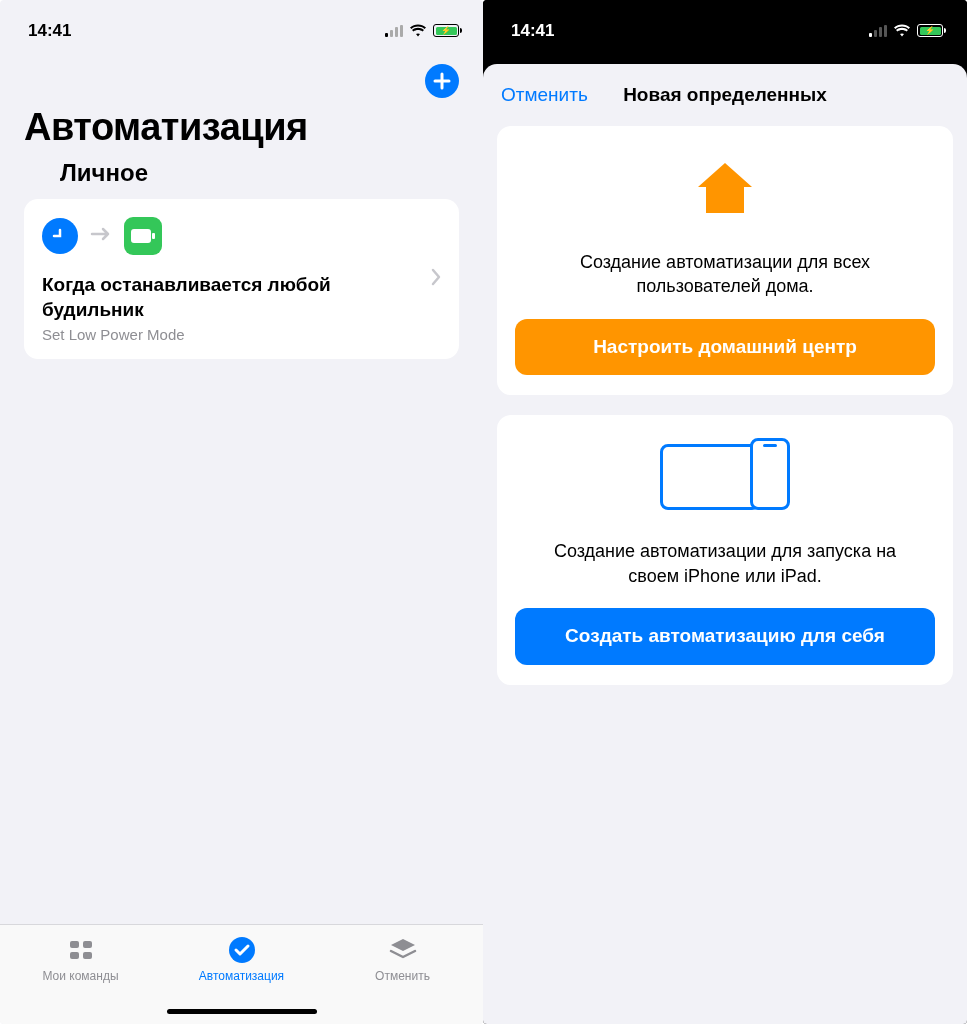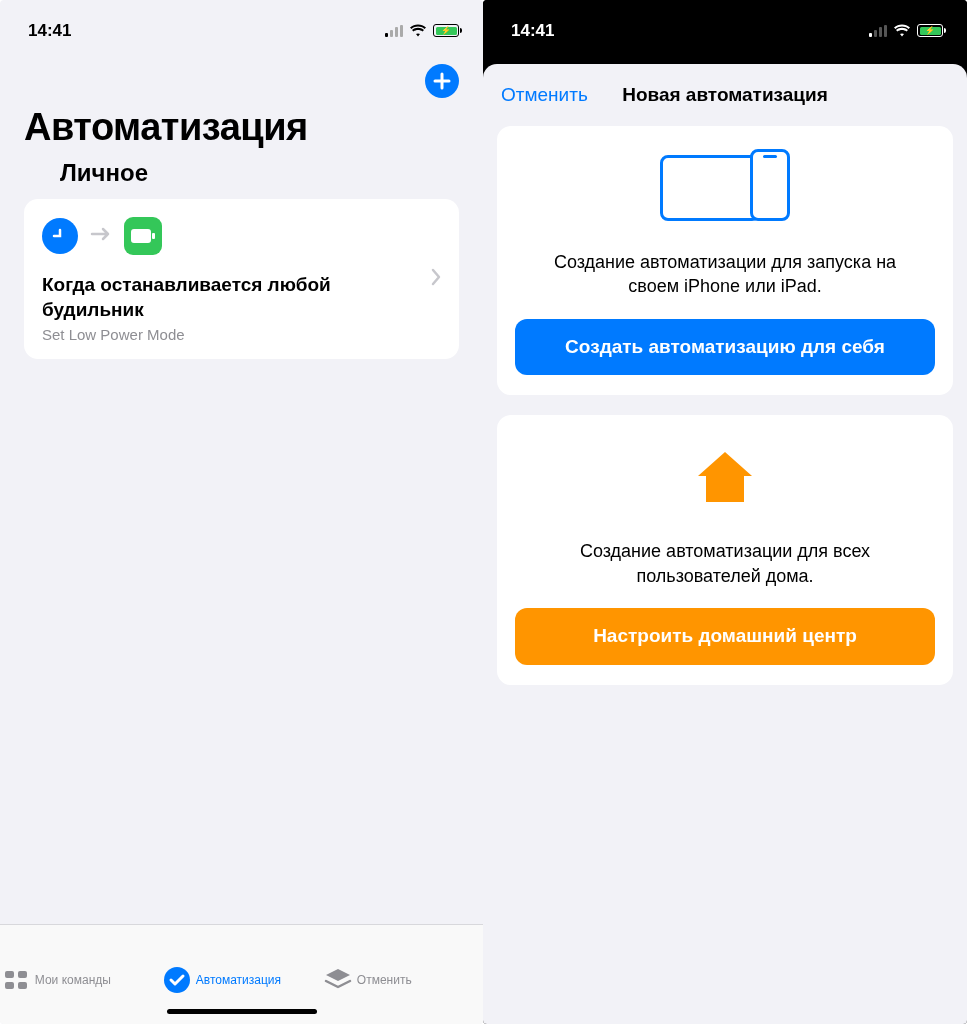--- a/index.html
+++ b/index.html
@@ -72,21 +72,21 @@
 .icon-round{ width:36px; height:36px; border-radius:50%; display:flex; align-items:center; justify-content:center;}
 .icon-clock{ background:#007aff;}
 .icon-arrow{ color:#c7c7cc;}
 .icon-square{ width:38px; height:38px; border-radius:9px; background:#34c759; display:flex; align-items:center; justify-content:center;}
 .card-title{ font-size:19px; font-weight:600; color:#000; line-height:1.3; margin-bottom:4px; max-width:320px;}
 .card-sub{ font-size:15px; color:#8e8e93;}
 .chevron{ position:absolute; right:18px; top:50%; color:#c7c7cc; transform:translateY(-50%);}
 
 
 .tabbar{ position:absolute; bottom:0; left:0; right:0; height:100px; background:rgba(249,249,249,0.95); border-top:1px solid #d8d8dc; display:flex; justify-content:space-around; padding-top:10px;}
-.tab{ display:flex; flex-direction:row; align-items:center; gap:4px; width:33%;}
+.tab{ display:flex; flex-direction:column; align-items:center; gap:4px; width:33%;}
 .tab-label{ font-size:12px; color:#8e8e93;}
 .tab.active .tab-label{ color:#007aff;}
 .tab-icon{ width:30px; height:30px; display:flex; align-items:center; justify-content:center; color:#8e8e93;}
 .tab.active .tab-icon{ color:#007aff;}
 .home-indicator{ position:absolute; bottom:10px; left:50%; transform:translateX(-50%); width:150px; height:5px; background:#000; border-radius:3px;}
 
 
 .right-bg{ background:#000;}
 .sheet{ position:absolute; top:64px; left:0; right:0; bottom:0; background:#f2f2f7; border-radius:14px 14px 0 0; padding:20px 0 0 0;}
 .sheet-header{ display:flex; padding:0 18px 20px 18px; position:relative;}
@@ -232,37 +232,37 @@
               <span class="bolt">⚡</span>
             </span>
           </span>
       </span>
     </div>
   </div>
 
   <div class="sheet">
     <div class="sheet-header">
       <span class="cancel">Отменить</span>
-      <span class="sheet-title">Новая автоматизация</span>
+      <span class="sheet-title">Новая определенных</span>
+    </div>
+
+    <div class="opt-card">
+      <div class="opt-illus house-icon">
+        <svg width="62" height="58" viewBox="0 0 62 58">
+            <path d="M31 4 L58 28 H50 V54 H12 V28 H4 Z" fill="#ff9500"></path>
+          </svg>
+      </div>
+      <div class="opt-text">Создание автоматизации для всех пользователей дома.</div>
+      <div class="opt-btn btn-orange">Настроить домашний центр</div>
     </div>
 
     <div class="opt-card">
       <div class="opt-illus">
         <div class="devices">
           <div class="tablet"></div>
           <div class="phone-out"></div>
         </div>
       </div>
       <div class="opt-text">Создание автоматизации для запуска на своем iPhone или iPad.</div>
       <div class="opt-btn btn-blue">Создать автоматизацию для себя</div>
     </div>
-
-    <div class="opt-card">
-      <div class="opt-illus house-icon">
-        <svg width="62" height="58" viewBox="0 0 62 58">
-            <path d="M31 4 L58 28 H50 V54 H12 V28 H4 Z" fill="#ff9500"></path>
-          </svg>
-      </div>
-      <div class="opt-text">Создание автоматизации для всех пользователей дома.</div>
-      <div class="opt-btn btn-orange">Настроить домашний центр</div>
-    </div>
   </div>
 </div>
 
 </body></html>

